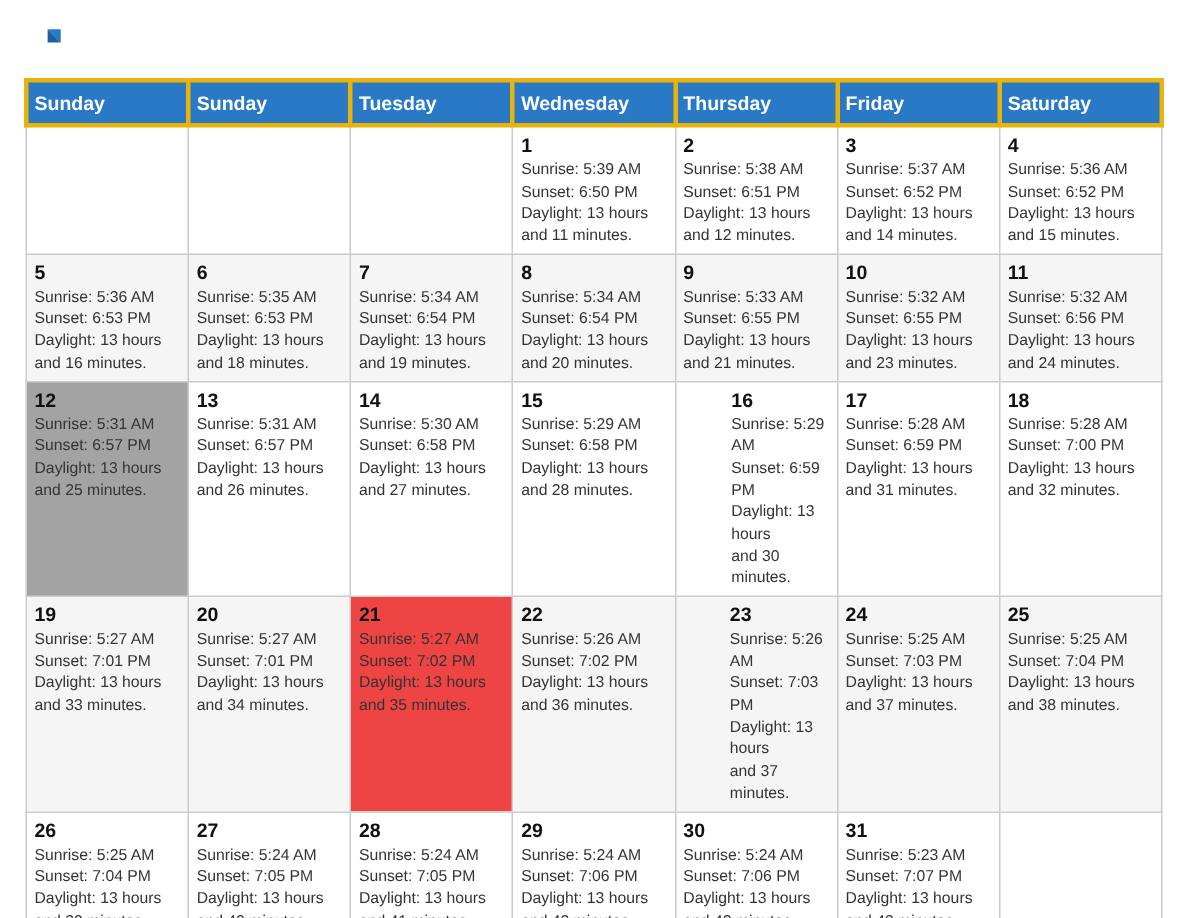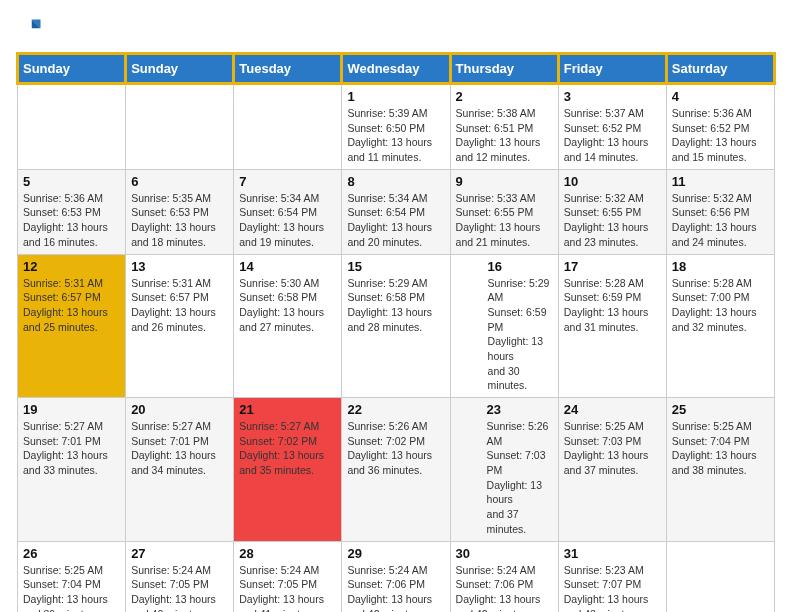--- a/index.html
+++ b/index.html
@@ -164,21 +164,21 @@
         <td style="background: rgb(245, 245, 245);">
           <div class="day-num">10</div>
           <div class="day-info">Sunrise: 5:32 AM<br>Sunset: 6:55 PM<br>Daylight: 13 hours<br>and 23 minutes.</div>
         </td>
         <td style="background: rgb(245, 245, 245);">
           <div class="day-num">11</div>
           <div class="day-info">Sunrise: 5:32 AM<br>Sunset: 6:56 PM<br>Daylight: 13 hours<br>and 24 minutes.</div>
         </td>
       </tr>
       <tr>
-        <td style="background: #eab308;">
+        <td style="background: #a3a3a3;">
           <div class="day-num">12</div>
           <div class="day-info">Sunrise: 5:31 AM<br>Sunset: 6:57 PM<br>Daylight: 13 hours<br>and 25 minutes.</div>
         </td>
         <td style="background: rgb(255, 255, 255);">
           <div class="day-num">13</div>
           <div class="day-info">Sunrise: 5:31 AM<br>Sunset: 6:57 PM<br>Daylight: 13 hours<br>and 26 minutes.</div>
         </td>
         <td style="background: rgb(255, 255, 255);">
           <div class="day-num">14</div>
           <div class="day-info">Sunrise: 5:30 AM<br>Sunset: 6:58 PM<br>Daylight: 13 hours<br>and 27 minutes.</div>

